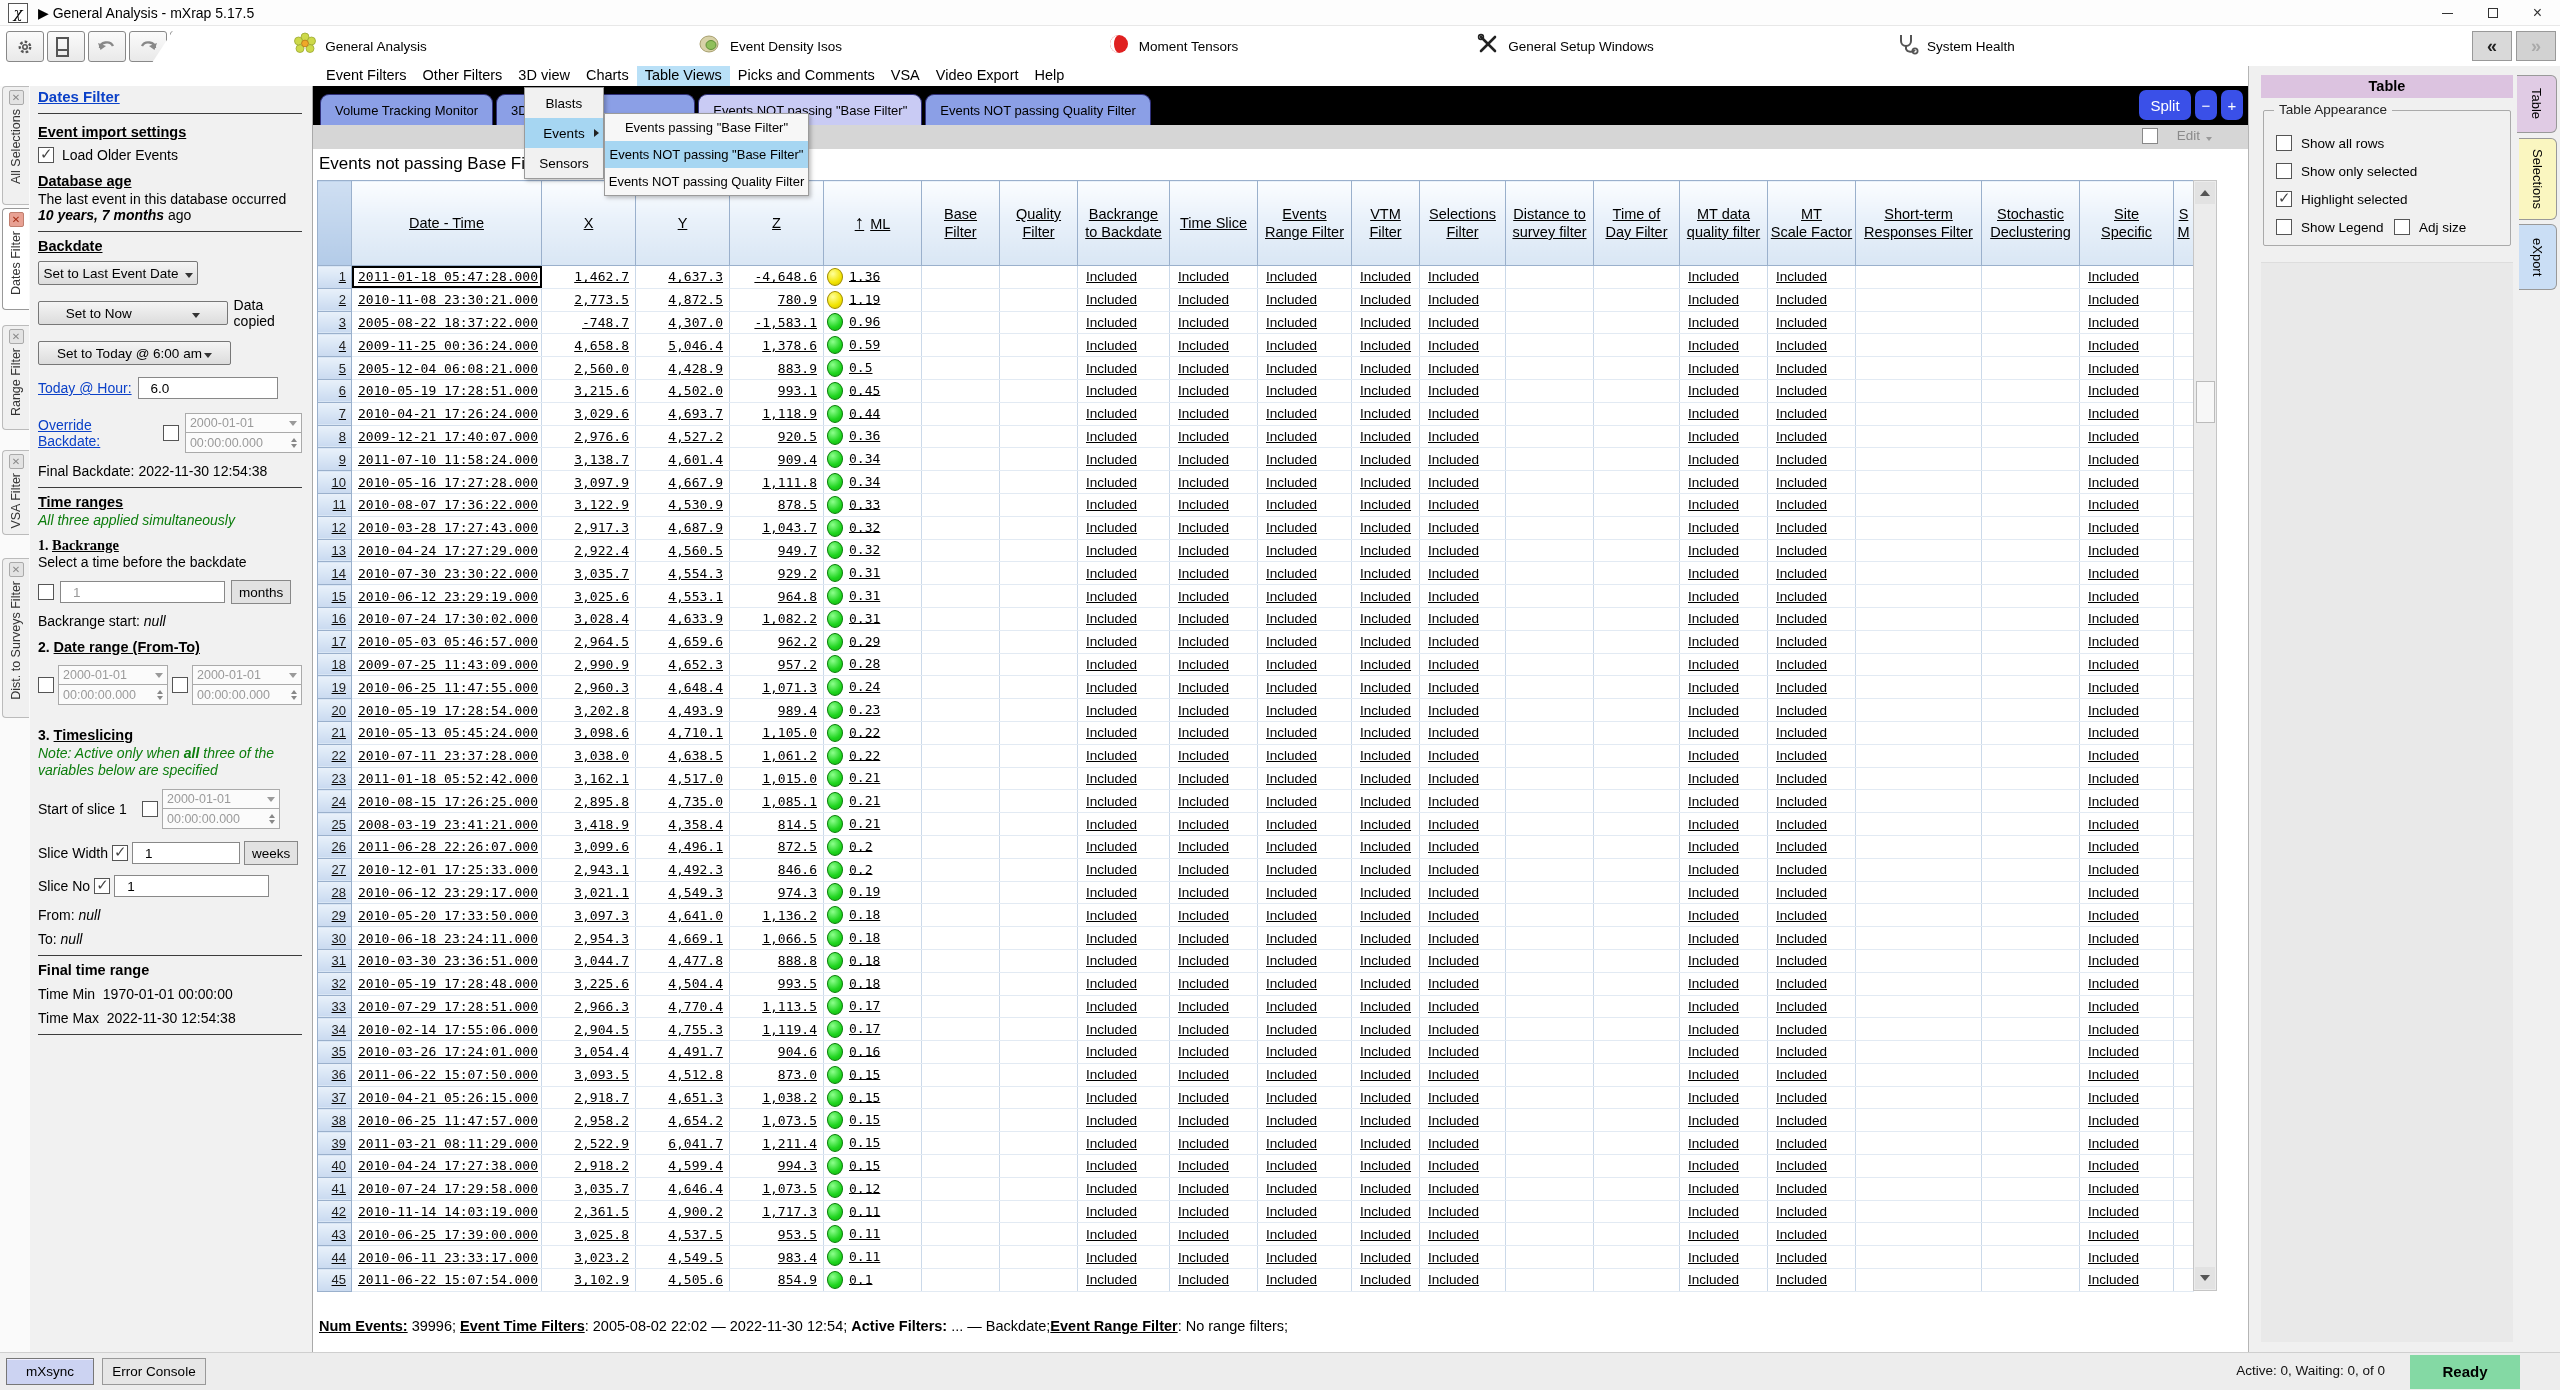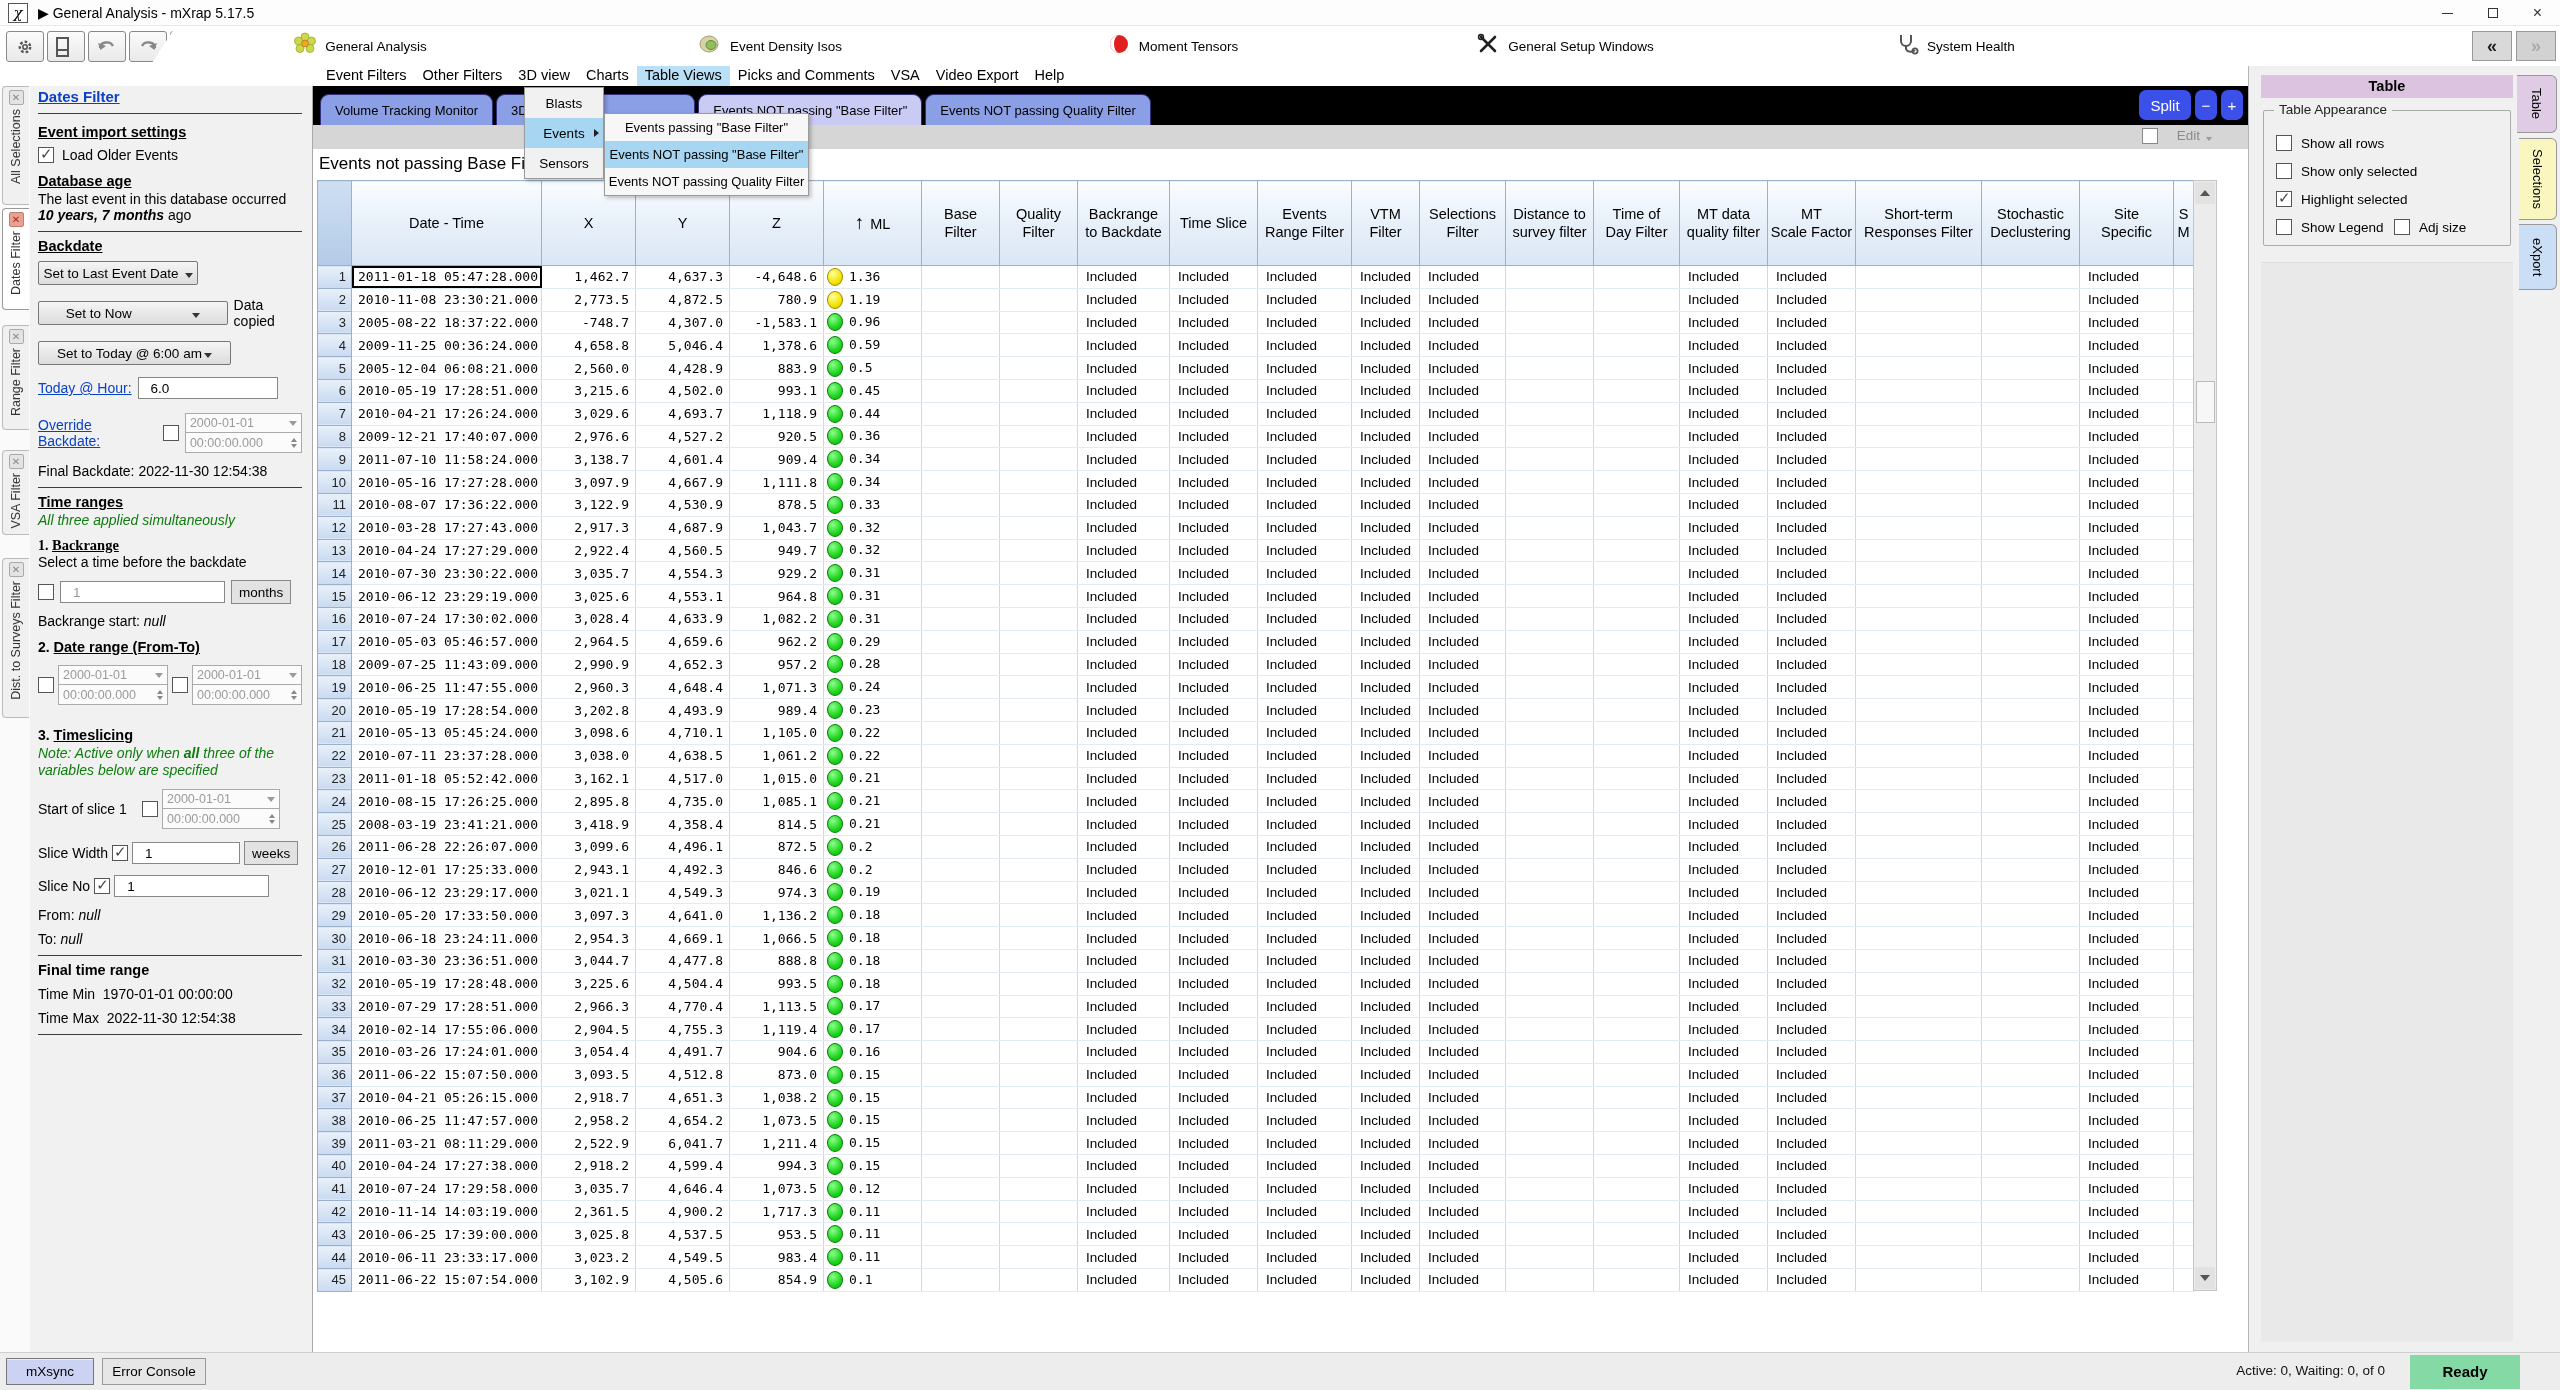--- a/index.html
+++ b/index.html
@@ -94,21 +94,21 @@
   .bluebtn { background:#3a50e8; color:#fff; border-radius:7px; height:30px; font-size:15px;
              display:flex; align-items:center; justify-content:center; }
   #editstrip { position:absolute; left:0; top:39px; width:1935px; height:24px; background:#d6d6d6; }
   #editstrip .ebox { position:absolute; right:90px; top:3px; width:16px; height:16px; background:#fff; border:1px solid #888; }
   #editstrip .elabel { position:absolute; right:48px; top:3px; color:#8a8a8a; font-size:13.5px; }
   #editstrip .edd { position:absolute; right:36px; top:12px; width:0; height:0; border-left:3.5px solid transparent;
                     border-right:3.5px solid transparent; border-top:4px solid #999; }
   #view-title { position:absolute; left:6px; top:68px; font-size:17px; }
 
   
-  #tablewrap { position:absolute; left:4px; top:94px; width:1900px; height:1197px; overflow:hidden; }
+  #tablewrap { position:absolute; left:4px; top:94px; width:1900px; height:1197px; overflow:hidden;text-decoration:underline; }
   table#evt { border-collapse:collapse; table-layout:fixed; width:1876px; }
   #evt th { height:85px; background:linear-gradient(#fbfdff,#e9f1fa 45%,#d9e6f4); border:1px solid #9ab0cc;
             font-weight:normal; font-size:14.5px; line-height:18px; vertical-align:middle; padding:0 2px; overflow:hidden; }
   #evt th.corner { background:linear-gradient(#cfdff2,#b3cbe8); }
   #evt th .uparrow { font-size:19px; font-weight:bold; margin-right:6px; }
   #evt td { height:22.8px; border-right:1px solid #cbd9e9; border-bottom:1px solid #e2eaf3; font-size:13px;
             font-family:"DejaVu Sans Mono", monospace; padding:0 6px; overflow:hidden; white-space:nowrap; }
   #evt td.rn { background:linear-gradient(#e9f1fa,#c9daf0); border:1px solid #9ab0cc; border-top:none;
                font-family:"Liberation Sans",sans-serif; font-size:13px; text-align:right; padding-right:5px; color:#222; }
   #evt td.num { text-align:right; }
@@ -1582,20 +1582,21 @@
       <div class="sb-arrow" style="top:1px;">
           <span class="tri-up"></span>
         </div>
       <div id="vthumb"></div>
       <div class="sb-arrow" style="bottom:1px;">
           <span class="tri-dn"></span>
         </div>
     </div>
 
   </div>
+  <div id="statusbar"><span class="seg b u">Num Events:</span><span class="seg"> 39996; </span><span class="seg b u">Event Time Filters</span><span class="seg">: 2005-08-02 22:02 — 2022-11-30 12:54; </span><span class="seg b">Active Filters:</span><span class="seg"> ... — Backdate;</span><span class="seg b u">Event Range Filter</span><span class="seg">: No range filters;</span></div>
 </div>
 
 <div id="tv-menu">
     <div class="mi">Blasts</div>
     <div class="mi hl">Events<span class="sub-arrow"></span></div>
     <div class="mi">Sensors</div>
   </div>
 <div id="tv-submenu">
     <div class="mi">Events passing "Base Filter"</div>
     <div class="mi hl">Events NOT passing "Base Filter"</div>

